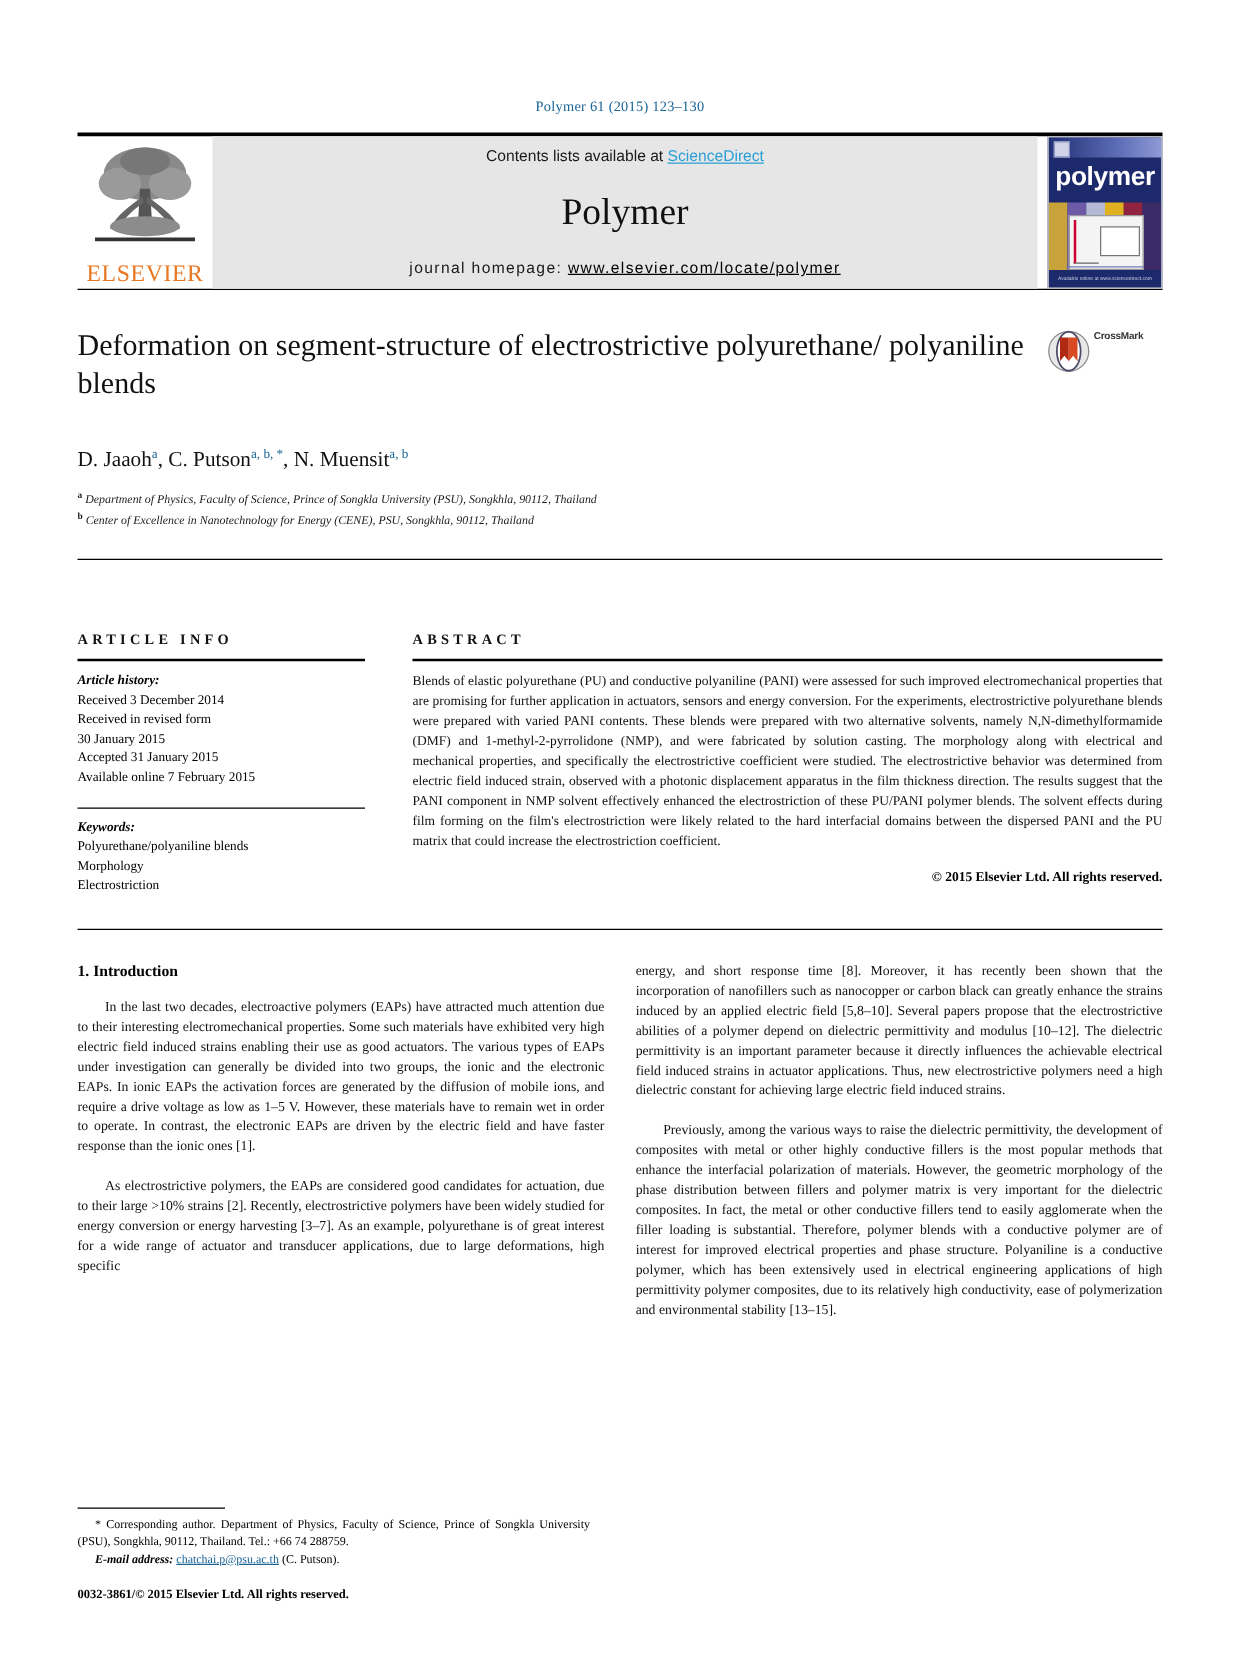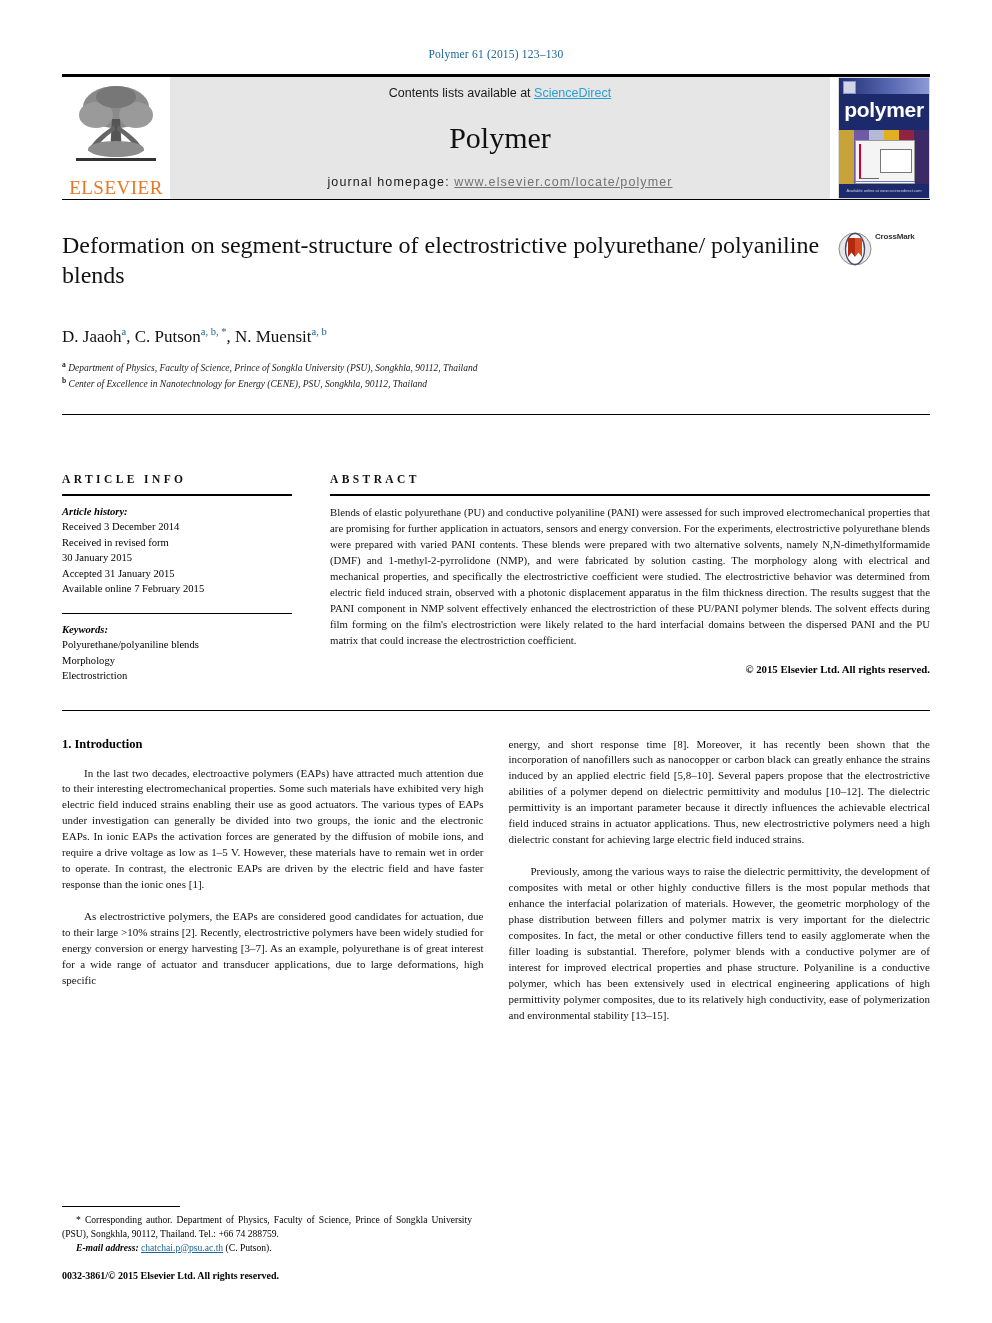--- a/index.html
+++ b/index.html
@@ -22,21 +22,21 @@
     box-sizing: border-box;
     padding: 0 62px;
   }
 
   
   .running-head {
     text-align: center;
     font-family: "Liberation Serif", serif;
     font-size: 11.5px;
     color: #1a6496;
-    padding-top: 48px;
+    padding-top: 80px;
     letter-spacing: .2px;
   }
 
   
   .masthead {
     margin-top: 14px;
     border-top: 3px solid #000;
     display: flex;
     align-items: stretch;
     height: 122px;
@@ -80,21 +80,21 @@
     font-size: 30px;
     color: #111;
     line-height: 1;
   }
   .homepage-line {
     font-family: "Liberation Sans", sans-serif;
     font-size: 12.5px;
     letter-spacing: 1.1px;
     color: #1a1a1a;
   }
-  .homepage-url { color: #737373; }
+  .homepage-url { color: #000000; }
   .cover-thumb {
     width: 92px;
     flex: 0 0 92px;
     margin-left: 8px;
     background: #1c2a6b;
     position: relative;
     overflow: hidden;
     border: 1px solid #dcdcdc;
     box-sizing: border-box;
   }

